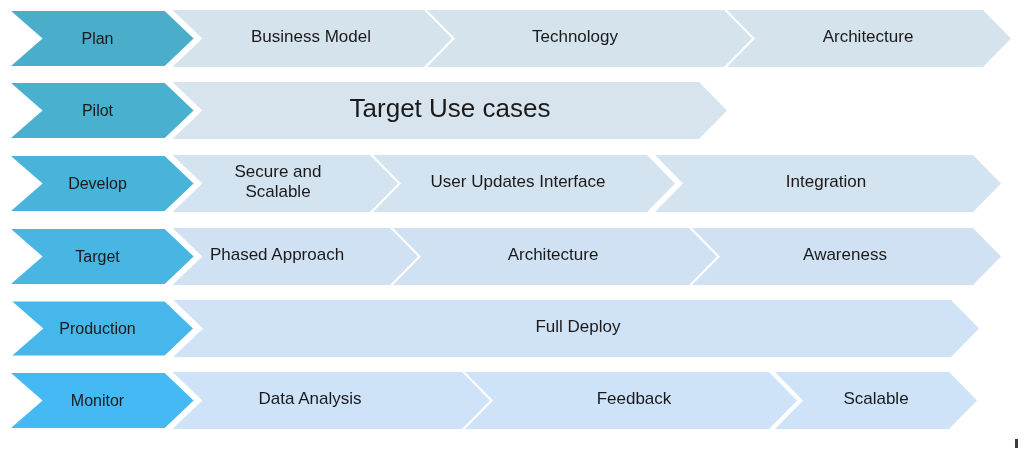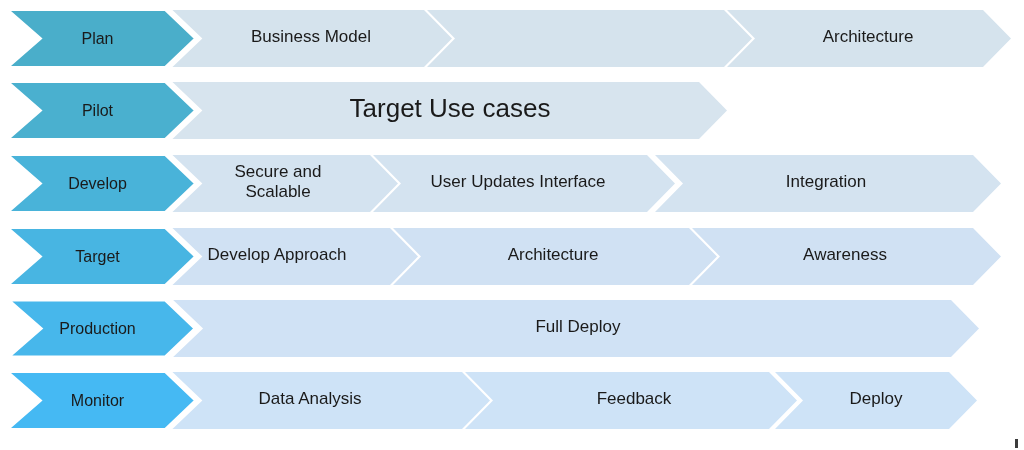--- a/index.html
+++ b/index.html
@@ -36,20 +36,21 @@
 </head>
 <body>
 
 <div class="canvas">
 
   <div class="row" style="top:10px">
     <div class="seg" style="left: 170px; width: 282px; background-color: rgb(213, 227, 237);"></div>
     <div class="seg notch" style="left: 427px; width: 325px; background-color: rgb(213, 227, 237);"></div>
     <div class="seg notch" style="left: 727px; width: 284px; background-color: rgb(213, 227, 237);"></div>
     <div class="lbl" style="left:311px">Business Model</div>
+    <div class="lbl" style="left:575px">Technology</div>
     <div class="lbl" style="left:868px">Architecture</div>
     <svg class="arrow" width="210" height="65">
       <polygon points="3,2 166,2 198,32.5 166,63 3,63 38,32.5" stroke="#ffffff" stroke-width="6" stroke-linejoin="miter" fill="#4aaeca"></polygon>
     </svg>
     <div class="stage-lbl">Plan</div>
   </div>
 
   <div class="row" style="top:82px">
     <div class="seg" style="left: 170px; width: 557px; background-color: rgb(215, 228, 238);"></div>
     <div class="lbl big" style="left:450px">Target Use cases</div>
@@ -69,21 +70,21 @@
     <svg class="arrow" width="210" height="65">
       <polygon points="3,2 166,2 198,32.5 166,63 3,63 38,32.5" stroke="#ffffff" stroke-width="6" stroke-linejoin="miter" fill="#49b3d9"></polygon>
     </svg>
     <div class="stage-lbl">Develop</div>
   </div>
 
   <div class="row" style="top:228px">
     <div class="seg" style="left: 170px; width: 248px; background-color: rgb(208, 225, 243);"></div>
     <div class="seg notch" style="left: 393px; width: 324px; background-color: rgb(208, 225, 243);"></div>
     <div class="seg notch" style="left: 692px; width: 309px; background-color: rgb(208, 225, 243);"></div>
-    <div class="lbl" style="left:277px">Develop Approach</div>
+    <div class="lbl" style="left:277px">Phased Approach</div>
     <div class="lbl" style="left:553px">Architecture</div>
     <div class="lbl" style="left:845px">Awareness</div>
     <svg class="arrow" width="210" height="65">
       <polygon points="3,2 166,2 198,32.5 166,63 3,63 38,32.5" stroke="#ffffff" stroke-width="6" stroke-linejoin="miter" fill="#48b5e2"></polygon>
     </svg>
     <div class="stage-lbl">Target</div>
   </div>
 
   <div class="row" style="top:300px">
     <div class="seg" style="left: 170px; width: 809px; background-color: rgb(208, 226, 245);"></div>
@@ -93,21 +94,21 @@
     </svg>
     <div class="stage-lbl">Production</div>
   </div>
 
   <div class="row" style="top:372px">
     <div class="seg" style="left: 170px; width: 320px; background-color: rgb(206, 227, 247);"></div>
     <div class="seg notch" style="left: 465px; width: 332px; background-color: rgb(206, 227, 247);"></div>
     <div class="seg notch" style="left: 775px; width: 202px; background-color: rgb(206, 227, 247);"></div>
     <div class="lbl" style="left:310px">Data Analysis</div>
     <div class="lbl" style="left:634px">Feedback</div>
-    <div class="lbl" style="left:876px">Deploy</div>
+    <div class="lbl" style="left:876px">Scalable</div>
     <svg class="arrow" width="210" height="65">
       <polygon points="3,2 166,2 198,32.5 166,63 3,63 38,32.5" stroke="#ffffff" stroke-width="6" stroke-linejoin="miter" fill="#45b9f3"></polygon>
     </svg>
     <div class="stage-lbl">Monitor</div>
   </div>
 
   <div class="artifact" style="left:1015px;top:439px;width:3px;height:9px"></div>
 
 </div>
 

